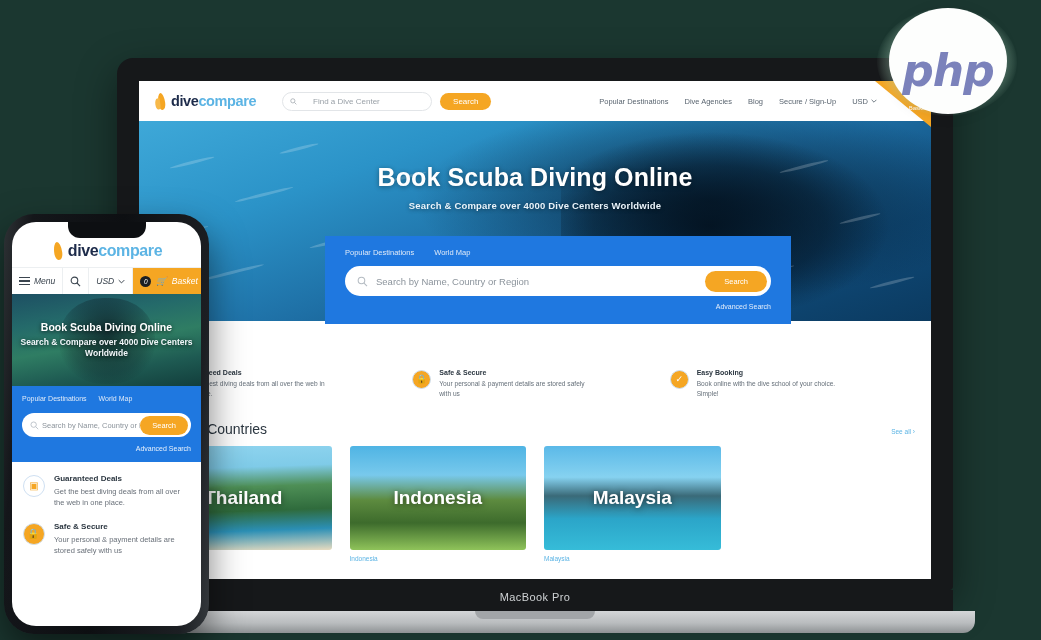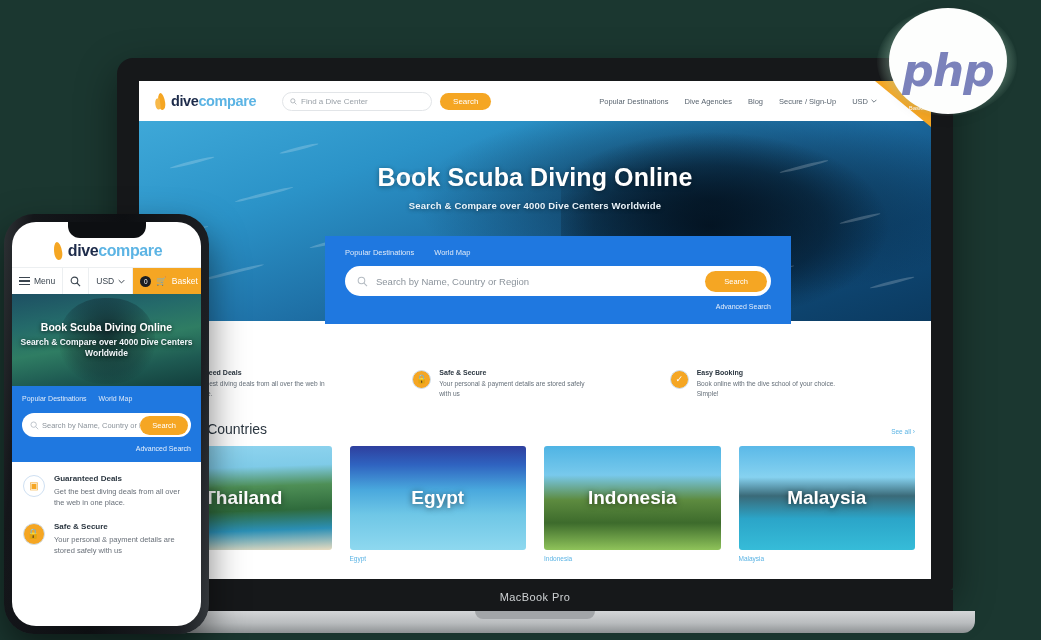--- a/index.html
+++ b/index.html
@@ -82,21 +82,21 @@
     content:""; position: absolute; left: -3px; top: 5px; width: 5px; height: 11px;
     background: #f7b94a; border-radius: 50% 0 40% 50%;
   }
   .logo .wordmark { font-size: 14.5px; font-weight: bold; letter-spacing: -.4px; }
   .logo .wordmark .a { color: #1d2b4a; }
   .logo .wordmark .b { color: #5cb4e4; }
 
   .d-search { margin-left: 26px; display: flex; align-items: center; }
   .d-search .field {
     width: 150px; height: 19px; border: 1px solid #e2e5e8; border-radius: 10px;
-    display: flex; align-items: center; gap: 4px; padding: 0 7px; background:#fff;
+    display: flex; align-items: center; gap: 16px; padding: 0 7px; background:#fff;
   }
   .d-search .field .ph { font-size: 8px; color: #9aa1a8; }
   .d-search .go {
     margin-left: 8px; background: #f5a623; color: #fff; font-size: 8px;
     border: none; border-radius: 10px; padding: 4px 13px; cursor: pointer;
   }
   .d-nav-right { margin-left: auto; display: flex; align-items: center; gap: 16px; }
   .d-nav-right a { font-size: 7.5px; color: #5a6570; text-decoration: none; white-space: nowrap; }
   .d-cart-corner {
     position: absolute; right: 0; top: 0; width: 56px; height: 46px; overflow:hidden;
@@ -197,21 +197,21 @@
   }
   .m-logo { padding: 20px 0 7px 0; display: flex; align-items: center; justify-content: center; gap: 3px; }
   .m-logo .wordmark { font-size: 16px; font-weight: bold; letter-spacing: -.4px; }
   .m-logo .wordmark .a { color: #1d2b4a; }
   .m-logo .wordmark .b { color: #5cb4e4; }
   .m-bar {
     height: 27px; border-top: 1px solid #eceff1; display: flex; align-items: stretch;
   }
   .m-bar .cell {
     display: flex; align-items: center; justify-content: center; gap: 4px;
-    font-size: 8.5px; color: #3b454f; border-right: 1px solid #eceff1; padding: 0 7px;
+    font-size: 8.5px; color: #3b454f; border-right: 1px solid #eceff1; padding: 0 7px; font-style: italic;
   }
   .m-bar .cell.menu { flex: none; }
   .m-bar .cell.srch { flex: 1; }
   .m-bar .cell.cur { flex: none; }
   .m-bar .cell.cart {
     flex: none; background: #f5a623; color: #fff; border-right: none;
     padding: 0 9px 0 7px; position: relative; gap: 5px;
   }
   .m-bar .cart .badge {
     width: 11px; height: 11px; border-radius: 50%; background: #1b1f23; color: #fff;
@@ -387,26 +387,20 @@
           </span>
         </div>
         <div class="d-grid">
           <div class="c-card">
             <div class="c-img thailand">
               <span class="nm">Thailand</span>
             </div>
             <div class="c-lab">Thailand</div>
           </div>
           <div class="c-card">
-            <div class="c-img egypt">
-              <span class="nm">Egypt</span>
-            </div>
-            <div class="c-lab">Egypt</div>
-          </div>
-          <div class="c-card">
             <div class="c-img indonesia">
               <span class="nm">Indonesia</span>
             </div>
             <div class="c-lab">Indonesia</div>
           </div>
           <div class="c-card">
             <div class="c-img malaysia">
               <span class="nm">Malaysia</span>
             </div>
             <div class="c-lab">Malaysia</div>

